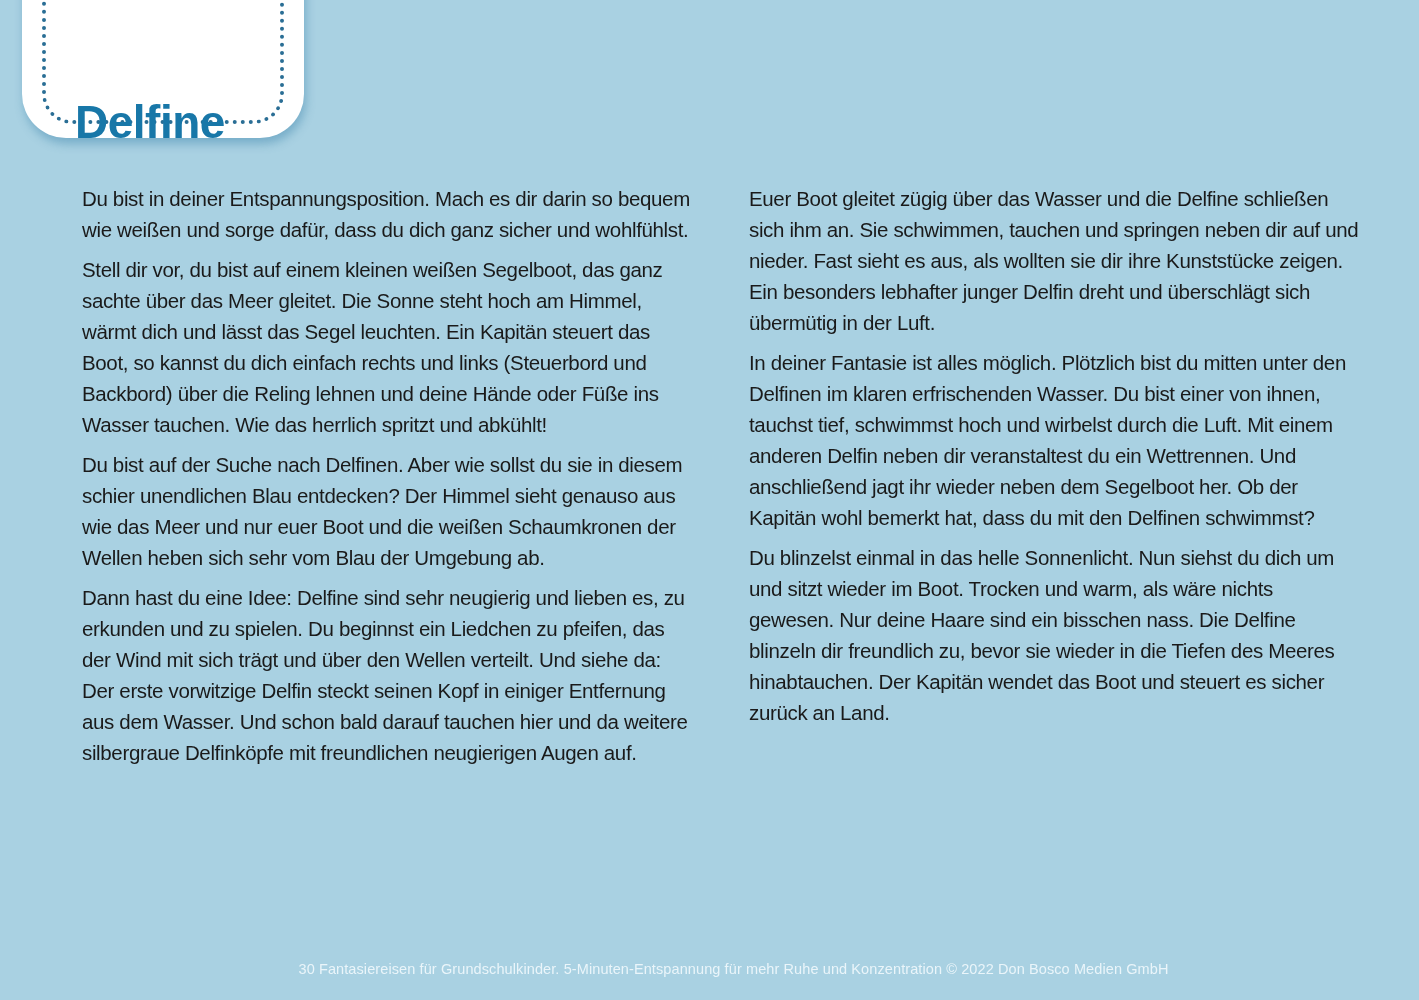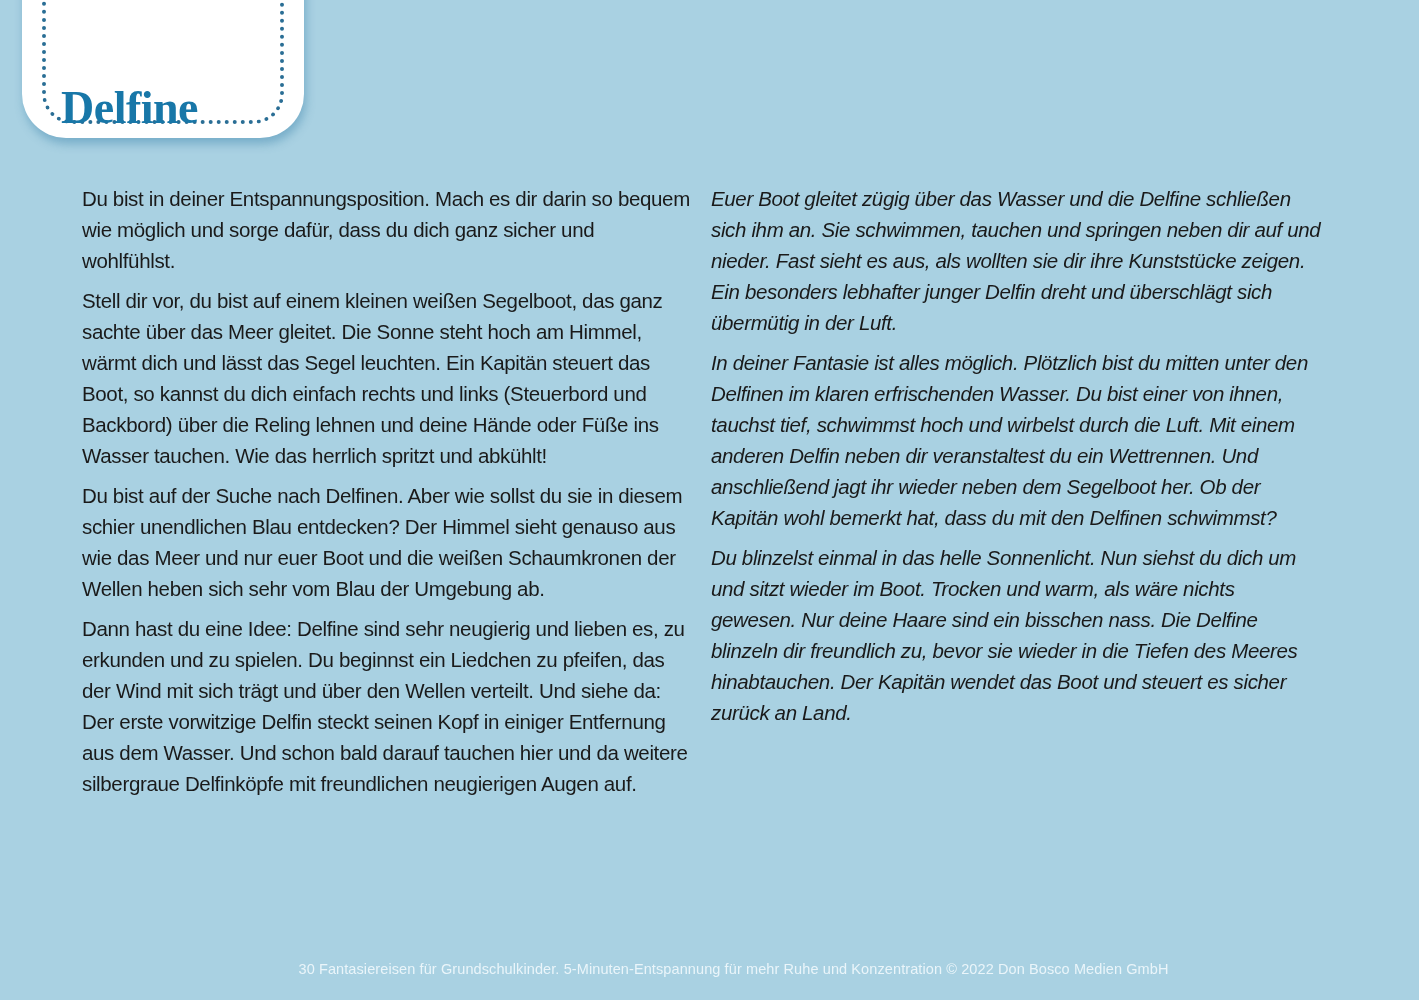--- a/index.html
+++ b/index.html
@@ -18,51 +18,51 @@
       box-shadow: 2px 6px 10px rgba(60,130,170,0.45);
     }
     .title-card .dots {
       position: absolute; left: 20px; top: 0; right: 20px; bottom: 14px;
       border: 4px dotted #2a6e95;
       border-top: none;
       border-radius: 0 0 30px 30px;
     }
     .title {
       position: absolute; left: 60px; top: 80px;
-      font-family: Liberation Serif, serif;
+      font-family: Liberation Sans, sans-serif;
       font-size: 46px; font-weight: bold; color: #1877a8;
-      letter-spacing: -0.5px; margin: 1px;
+      letter-spacing: -0.5px; margin: 15px;
     }
     .column {
       position: absolute; top: 183px; width: 610px;
       font-size: 20.5px; line-height: 31px;
       letter-spacing: -0.35px;
       font-family: "Liberation Sans", sans-serif;
     }
     .col-left { left: 82px; }
-    .col-right { left: 711px; font-style: italic; }
+    .col-right { left: 749px; }
     .column p { margin: 0 0 9px 0; }
     .footer {
       position: absolute; left: 0; right: 0; top: 961px;
       text-align: center; font-size: 14.5px; color: #eaf5fa;
       font-family: "Liberation Sans", sans-serif;
       letter-spacing: 0.1px;
       margin-left: 48px;
     }
   </style>
 </head>
 <body>
 
 <div class="title-card">
   <div class="dots"></div>
 </div>
 <h1 class="title">Delfine</h1>
 
 <div class="column col-left">
-  <p>Du bist in deiner Entspannungsposition. Mach es dir darin so bequem wie möglich und sorge dafür, dass du dich ganz sicher und wohlfühlst.</p>
+  <p>Du bist in deiner Entspannungsposition. Mach es dir darin so bequem wie weißen und sorge dafür, dass du dich ganz sicher und wohlfühlst.</p>
   <p>Stell dir vor, du bist auf einem kleinen weißen Segelboot, das ganz sachte über das Meer gleitet. Die Sonne steht hoch am Himmel, wärmt dich und lässt das Segel leuchten. Ein Kapitän steuert das Boot, so kannst du dich einfach rechts und links (Steuerbord und Backbord) über die Reling lehnen und deine Hände oder Füße ins Wasser tauchen. Wie das herrlich spritzt und abkühlt!</p>
   <p>Du bist auf der Suche nach Delfinen. Aber wie sollst du sie in diesem schier unendlichen Blau entdecken? Der Himmel sieht genauso aus wie das Meer und nur euer Boot und die weißen Schaumkronen der Wellen heben sich sehr vom Blau der Umgebung ab.</p>
   <p>Dann hast du eine Idee: Delfine sind sehr neugierig und lieben es, zu erkunden und zu spielen. Du beginnst ein Liedchen zu pfeifen, das der Wind mit sich trägt und über den Wellen verteilt. Und siehe da: Der erste vorwitzige Delfin steckt seinen Kopf in einiger Entfernung aus dem Wasser. Und schon bald darauf tauchen hier und da weitere silbergraue Delfinköpfe mit freundlichen neugierigen Augen auf.</p>
 </div>
 
 <div class="column col-right">
   <p>Euer Boot gleitet zügig über das Wasser und die Delfine schließen sich ihm an. Sie schwimmen, tauchen und sprin­gen neben dir auf und nieder. Fast sieht es aus, als wollten sie dir ihre Kunststücke zeigen. Ein besonders lebhafter junger Delfin dreht und überschlägt sich übermütig in der Luft.</p>
   <p>In deiner Fantasie ist alles möglich. Plötzlich bist du mit­ten unter den Delfinen im klaren erfrischenden Wasser. Du bist einer von ihnen, tauchst tief, schwimmst hoch und wirbelst durch die Luft. Mit einem anderen Delfin neben dir veranstaltest du ein Wettrennen. Und anschließend jagt ihr wieder neben dem Segelboot her. Ob der Kapitän wohl bemerkt hat, dass du mit den Delfinen schwimmst?</p>
   <p>Du blinzelst einmal in das helle Sonnenlicht. Nun siehst du dich um und sitzt wieder im Boot. Trocken und warm, als wäre nichts gewesen. Nur deine Haare sind ein biss­chen nass. Die Delfine blinzeln dir freundlich zu, bevor sie wieder in die Tiefen des Meeres hinabtauchen. Der Kapitän wendet das Boot und steuert es sicher zurück an Land.</p>
 </div>

